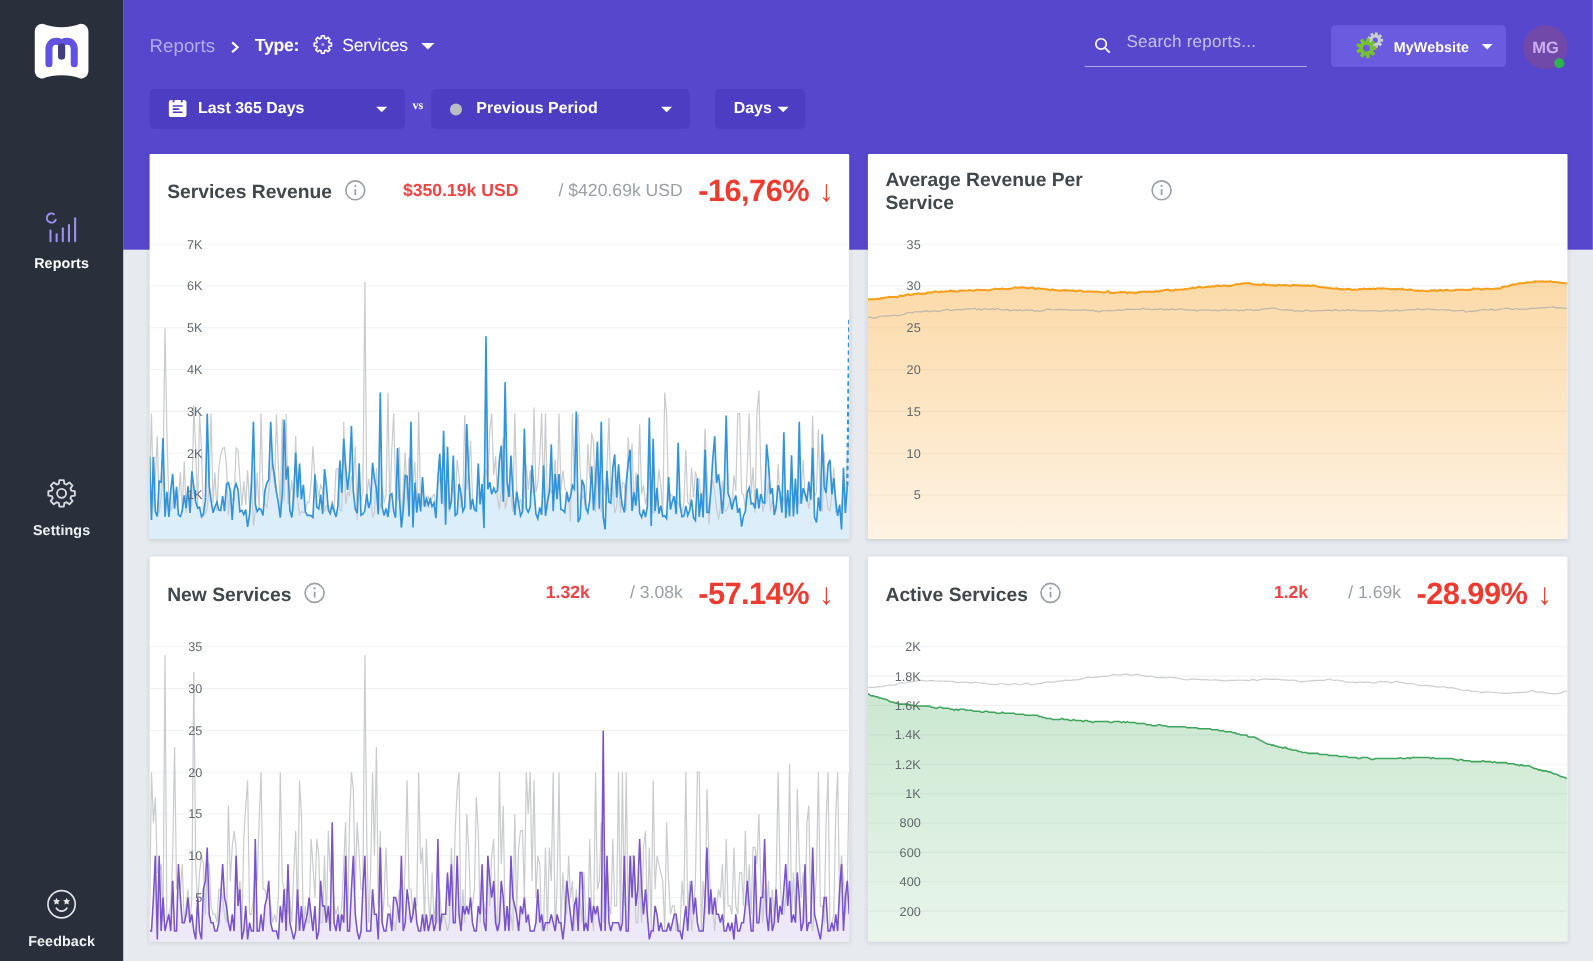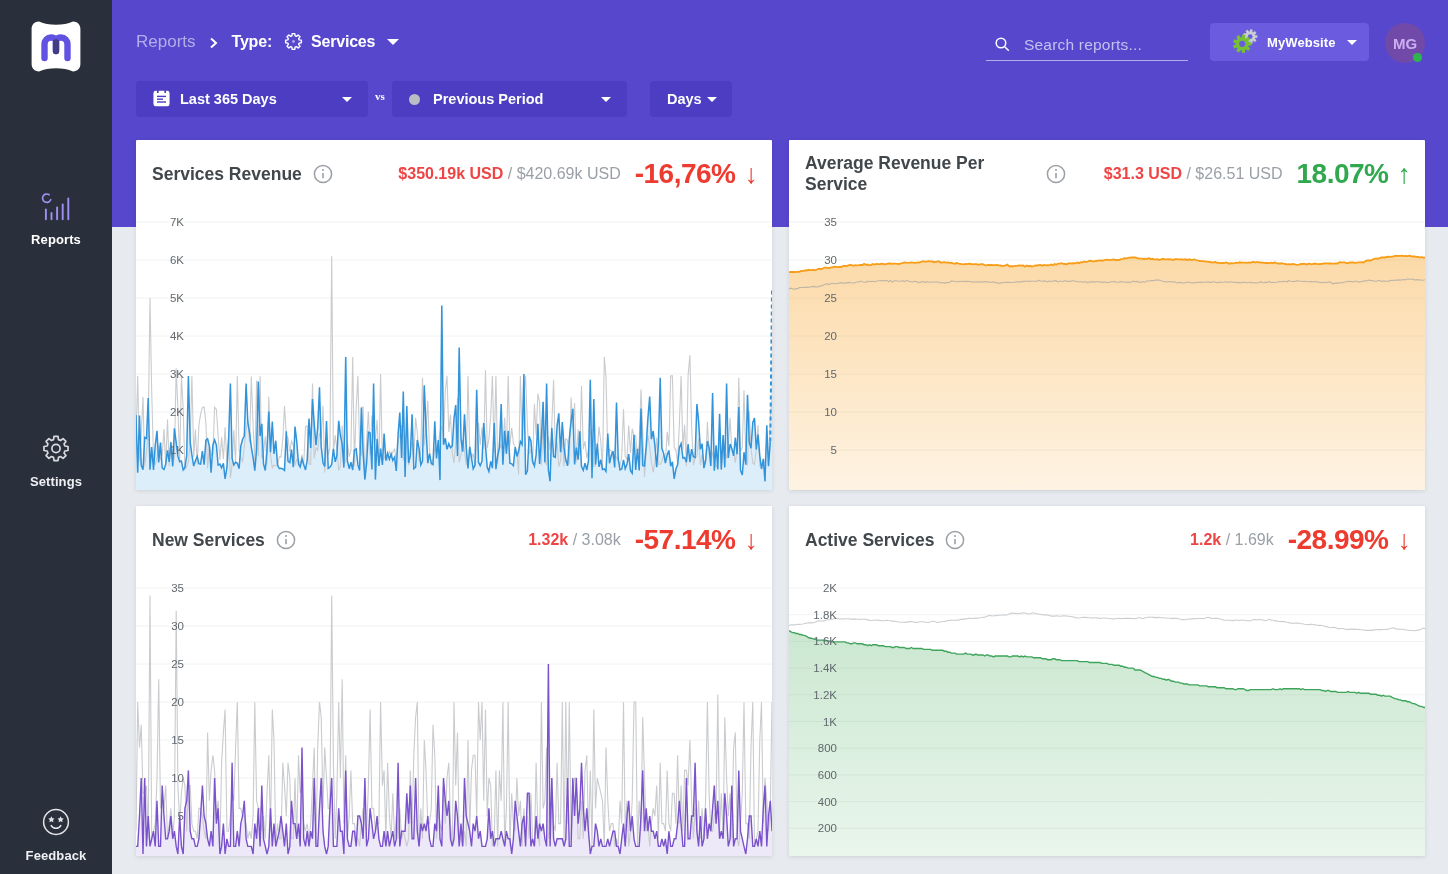--- a/index.html
+++ b/index.html
@@ -13,21 +13,21 @@
 .bc { position:absolute; top:31px; height:22px; display:flex; align-items:center; color:#fff; }
 .btn { position:absolute; background:#4c3dc2; border-radius:4px; height:36px; top:81px; display:flex; align-items:center; color:#fff; font-size:14px; font-weight:bold; }
 .caret { width:0; height:0; border-left:5.5px solid transparent; border-right:5.5px solid transparent; border-top:5.5px solid #fff; display:inline-block; }
 .card { position:absolute; width:636px; height:350px; background:#fff; border-radius:1px; box-shadow:0 1px 4px rgba(40,50,60,0.13); overflow:hidden; }
 .chart { position:absolute; left:0; top:0; }
 .chead { position:absolute; left:16px; right:14px; top:0; height:68px; display:flex; align-items:center; z-index:3; }
 .ctitle { font-size:17.5px; color:#42474c; font-weight:bold; letter-spacing:0px; }
 .cinfo { margin-left:11px; margin-top:3px; }
 .cvals { margin-left:auto; display:flex; align-items:center; white-space:nowrap; }
 .v1 { font-size:16px; font-weight:bold; color:#ef4444; }
-.v2 { font-size:16px; color:#9aa0a6; }
+.v2 { font-size:16px; color:#9aa0a6;padding-left:32px; }
 .pct { font-size:28px; font-weight:bold; margin-left:14px; letter-spacing:-0.5px; }
 .red { color:#ee3b30; }
 .green { color:#2fa84e; }
 .arrow { font-size:27px; margin-left:9px; font-weight:normal; margin-top:1px; }
 </style></head>
 <body>
 <div id="header"></div>
 
 <div id="sidebar">
   <div id="logo"><svg width="54" height="55" viewBox="0 0 54 55">
@@ -68,25 +68,25 @@
 <div class="bc" style="left:136px;">
   <span style="color:#b4ace9; font-size:17px;">Reports</span>
   <svg width="12" height="12" viewBox="0 0 12 12" style="margin:1px 13px 0 11px;">
       <path d="M4 1.5 L9 6 L4 10.5" stroke="#fff" stroke-width="2" fill="none"></path>
     </svg>
   <span style="font-size:16px; font-weight:bold; letter-spacing:-0.2px;">Type:</span>
   <span style="margin:2px 8px 0 12px;"><svg width="19" height="19" viewBox="0 0 20 20" fill="none" stroke="#ffffff" stroke-width="1.5" stroke-linejoin="round">
 <path d="M15.97,8.32 L18.29,8.62 L18.29,11.38 L15.97,11.68 L15.41,13.03 L16.83,14.88 L14.88,16.83 L13.03,15.41 L11.68,15.97 L11.38,18.29 L8.62,18.29 L8.32,15.97 L6.97,15.41 L5.12,16.83 L3.17,14.88 L4.59,13.03 L4.03,11.68 L1.71,11.38 L1.71,8.62 L4.03,8.32 L4.59,6.97 L3.17,5.12 L5.12,3.17 L6.97,4.59 L8.32,4.03 L8.62,1.71 L11.38,1.71 L11.68,4.03 L13.03,4.59 L14.88,3.17 L16.83,5.12 L15.41,6.97 Z"></path>
 <circle cx="10" cy="10" r="1.5" fill="#b0a6ec" stroke="none"></circle>
 </svg></span>
-  <span style="font-size:16px; font-weight:bold; letter-spacing:-0.2px;">Services</span>
+  <span style="font-size:16px; font-weight:normal; letter-spacing:-0.2px;">Services</span>
   <span class="caret" style="margin-left:12px; border-top-color:#fff; border-left-width:6.5px; border-right-width:6.5px; border-top-width:6.5px;"></span>
 </div>
 
-<div class="abs" style="left:986px; top:30px; width:202px; height:31px; border-bottom:1.5px solid rgba(255,255,255,0.55); display:flex; align-items:center;">
+<div class="abs" style="left:986px; top:30px; width:202px; height:31px; border-bottom:1.5px solid rgba(255,255,255,0.55); display:flex; ">
   <span style="margin:3px 13px 0 8px;"><svg width="17" height="17" viewBox="0 0 20 20" fill="none" stroke="#ffffff" stroke-width="1.8">
 <circle cx="8.2" cy="8.2" r="5.6"></circle>
 <line x1="12.6" y1="12.6" x2="17.4" y2="17.4"></line>
 </svg></span>
   <span style="color:#c6c0ef; font-size:15.5px; letter-spacing:0.2px;">Search reports...</span>
 </div>
 
 <div class="abs" style="left:1210px; top:23px; width:159px; height:38px; background:#6b5cdf; border-radius:4px; display:flex; align-items:center;">
   <span style="margin:3px 8px 0 22px;"><svg width="27" height="27" viewBox="0 0 27 27">
 <path d="M23.22,7.25 L25.39,7.33 L25.39,9.87 L23.22,9.95 L22.91,10.80 L24.52,12.25 L22.89,14.19 L21.18,12.86 L20.40,13.31 L20.70,15.46 L18.20,15.90 L17.75,13.78 L16.85,13.62 L15.70,15.46 L13.51,14.19 L14.52,12.28 L13.94,11.58 L11.88,12.25 L11.01,9.87 L13.02,9.05 L13.02,8.15 L11.01,7.33 L11.88,4.95 L13.94,5.62 L14.52,4.92 L13.51,3.01 L15.70,1.74 L16.85,3.58 L17.75,3.42 L18.20,1.30 L20.70,1.74 L20.40,3.89 L21.18,4.34 L22.89,3.01 L24.52,4.95 L22.91,6.40 Z" fill="#c9cdd4"></path>
@@ -190,26 +190,20 @@
       <text x="48" y="276" text-anchor="end" font-size="11.5" fill="#62686e">10</text>
       <text x="48" y="314" text-anchor="end" font-size="11.5" fill="#62686e">5</text>
 </svg>
   <div class="chead">
     <span class="ctitle" style="width:230px; line-height:21px;">Average Revenue Per Service</span>
       <span class="cinfo"><svg width="20" height="20" viewBox="0 0 20 20" fill="none">
 <circle cx="10" cy="10" r="8.6" stroke="#9aa0a6" stroke-width="1.5"></circle>
 <line x1="10" y1="9" x2="10" y2="14.2" stroke="#9aa0a6" stroke-width="1.6"></line>
 <circle cx="10" cy="5.9" r="1" fill="#9aa0a6"></circle>
 </svg></span>
-    <span class="cvals">
-        <span class="v1">$31.3 USD</span>
-        <span class="v2">&nbsp;/ $26.51 USD</span>
-        <span class="pct green">18.07%</span>
-        <span class="arrow green">↑</span>
-      </span>
   </div>
 </div>
 
 <div class="card" style="left:136px; top:506px;">
   <svg class="chart" width="636" height="350" viewBox="0 0 636 350" font-family="Liberation Sans, sans-serif">
 <line x1="0" y1="82" x2="636" y2="82" stroke="#f1f2f3" stroke-width="1"></line>
       <line x1="0" y1="120" x2="636" y2="120" stroke="#f1f2f3" stroke-width="1"></line>
       <line x1="0" y1="158" x2="636" y2="158" stroke="#f1f2f3" stroke-width="1"></line>
       <line x1="0" y1="196" x2="636" y2="196" stroke="#f1f2f3" stroke-width="1"></line>
       <line x1="0" y1="234" x2="636" y2="234" stroke="#f1f2f3" stroke-width="1"></line>

